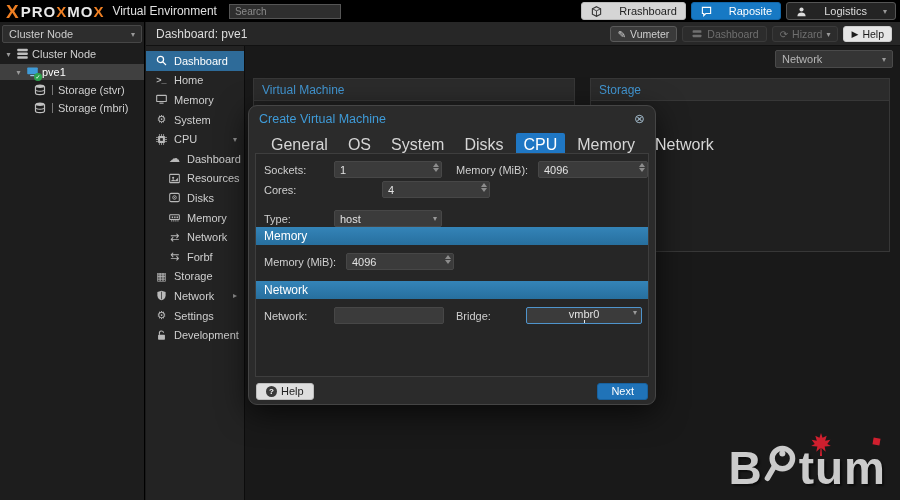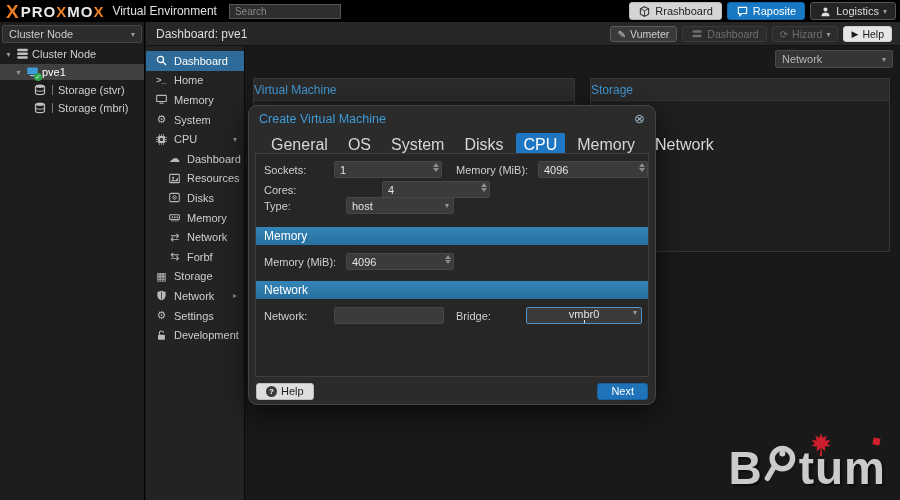--- a/index.html
+++ b/index.html
@@ -12,21 +12,21 @@
     display:flex; align-items:center; z-index:30; }
   .brand { display:flex; align-items:center; margin-left:6px; }
   .brand-x { color:#ee7f23; font-weight:bold; font-size:19px; line-height:19px; margin-right:2px; }
   .brand-word { font-weight:bold; font-size:15px; letter-spacing:1px; color:#e8e8e8; }
   .brand-word .ox { color:#ee7f23; }
   .product { color:#e0e0e0; font-size:12px; margin-left:8px; }
   .search-box { margin-left:12px; width:112px; height:15px; background:#2e2e2e;
     border:1px solid #555; border-radius:0; color:#bbb; font-size:10px; padding:0 5px; }
   .search-box::placeholder { color:#8a8a8a; }
   .topbar-right { position:absolute; right:4px; top:2px; display:flex; gap:5px; }
-  .tb-btn { height:17px; display:flex; align-items:center; gap:4px; padding:8px 8px;
+  .tb-btn { height:17px; display:flex; align-items:center; gap:16px; padding:8px 8px;
     border-radius:3px; font-size:11px; cursor:pointer; }
   .tb-light { background:#d5d5d5; color:#222; border:1px solid #bbb; }
   .tb-blue  { background:#1779c4; color:#fff; border:1px solid #1266a8; }
   .tb-dark  { background:#242424; color:#ddd; border:1px solid #555; }
   .chev { font-size:8px; color:#999; }
 
   
   .tree { position:absolute; left:0; top:22px; width:145px; height:478px; background:#1d1d1d;
     border-right:1px solid #000; z-index:20; }
   .tree-select { margin:3px 2px; height:18px; background:#2d2d2d; border:1px solid #464646;
@@ -66,21 +66,21 @@
   .nav-item.active .nicon { color:#fff; }
   .nav-arrow { position:absolute; right:7px; font-size:8px; color:#8f8f8f; }
 
   
   .main { position:absolute; left:246px; top:46px; width:654px; height:454px; background:#191919; }
   .net-select { position:absolute; right:7px; top:4px; width:118px; height:18px; background:#353535;
     border:1px solid #4a4a4a; border-radius:2px; display:flex; align-items:center;
     justify-content:space-between; padding:0 6px; font-size:11px; color:#b5b5b5; cursor:pointer; }
   .panel { position:absolute; background:#1f1f1f; border:1px solid #373737; }
   .panel-hd { height:22px; background:#2b2b2b; border-bottom:1px solid #373737;
-    display:flex; align-items:center; font-size:12px; color:#4296d2; }
+    display:flex; align-items:center; padding-left:8px; font-size:12px; color:#4296d2; }
   .panel-vm { left:7px; top:32px; width:322px; height:130px; }
   .panel-st { left:344px; top:32px; width:300px; height:174px; }
 
   
   .dialog { position:absolute; left:248px; top:105px; width:408px; height:300px; background:#2b2b2b;
     border:1px solid #454545; border-radius:9px; box-shadow:0 8px 30px rgba(0,0,0,.65); z-index:40; }
   .dlg-titlebar { height:25px; display:flex; align-items:center; justify-content:space-between;
     padding:0 10px; }
   .dlg-title { color:#3f9bd8; font-size:12.5px; }
   .dlg-close { color:#9fb6c6; font-size:13px; cursor:pointer; line-height:13px; }
@@ -419,21 +419,21 @@
         <span class="flabel">Cores:</span>
         <div class="field w108">
           <span>4</span>
           <span class="spin">
               <b class="up"></b>
               <b class="dn"></b>
             </span>
         </div>
       </div>
 
-      <div class="frow" style="left:8px; top:43px;gap:12px;">
+      <div class="frow" style="left:8px; top:56px;">
         <span class="flabel">Type:</span>
         <div class="field w108">
           <span>host</span>
           <span class="sel-chev">▾</span>
         </div>
       </div>
 
       <div class="secbar" style="top:73px;">
         <span>Memory</span>
       </div>

